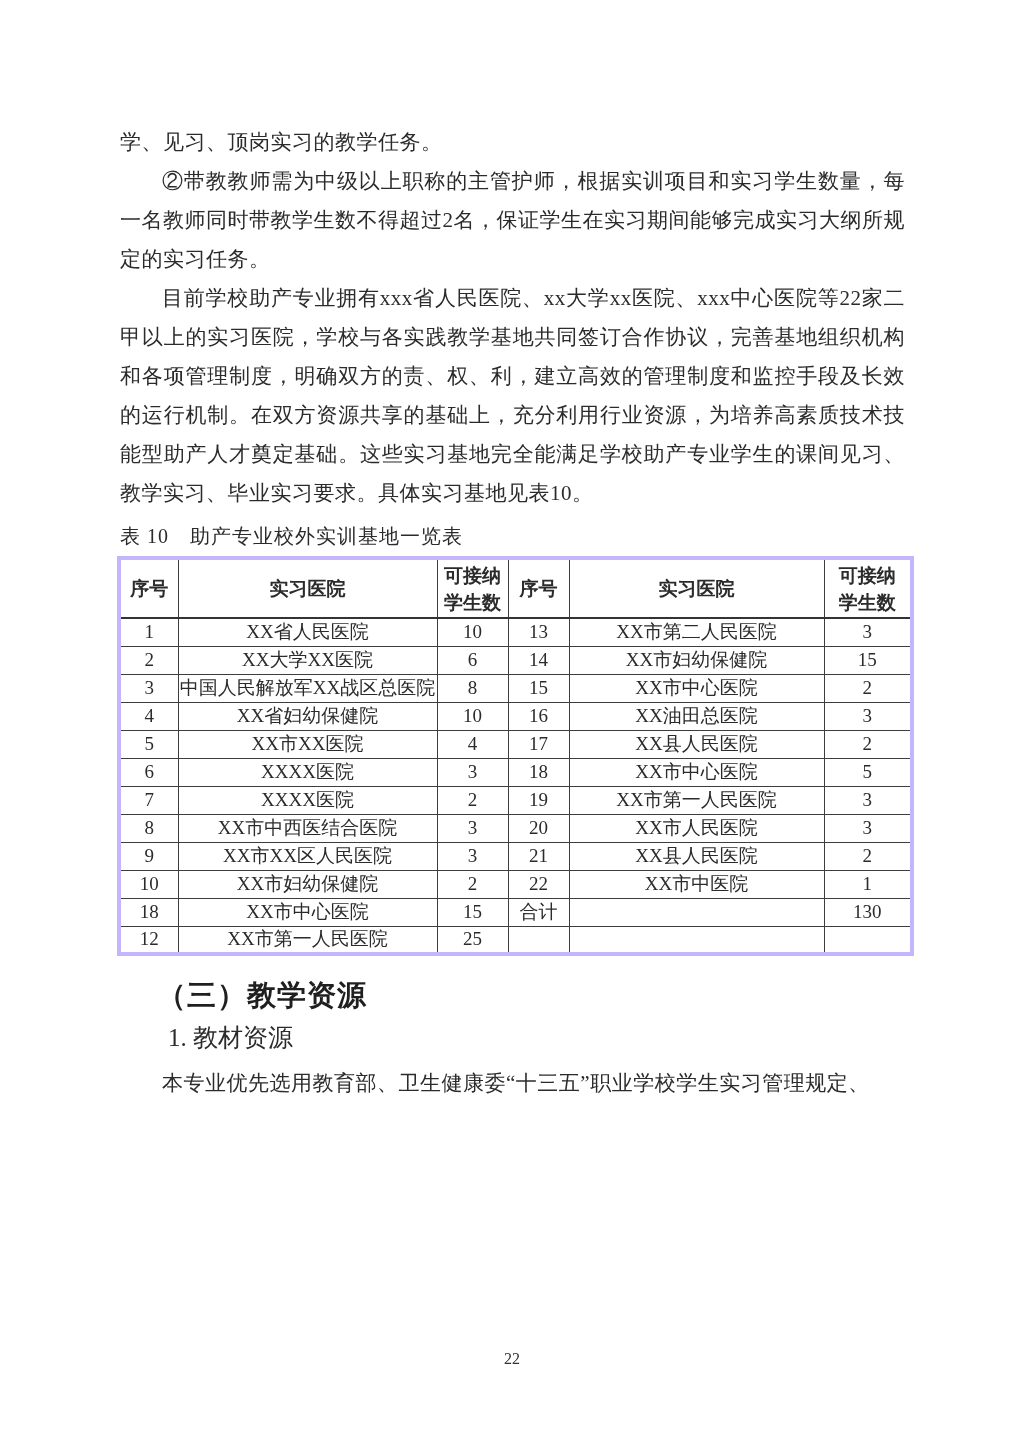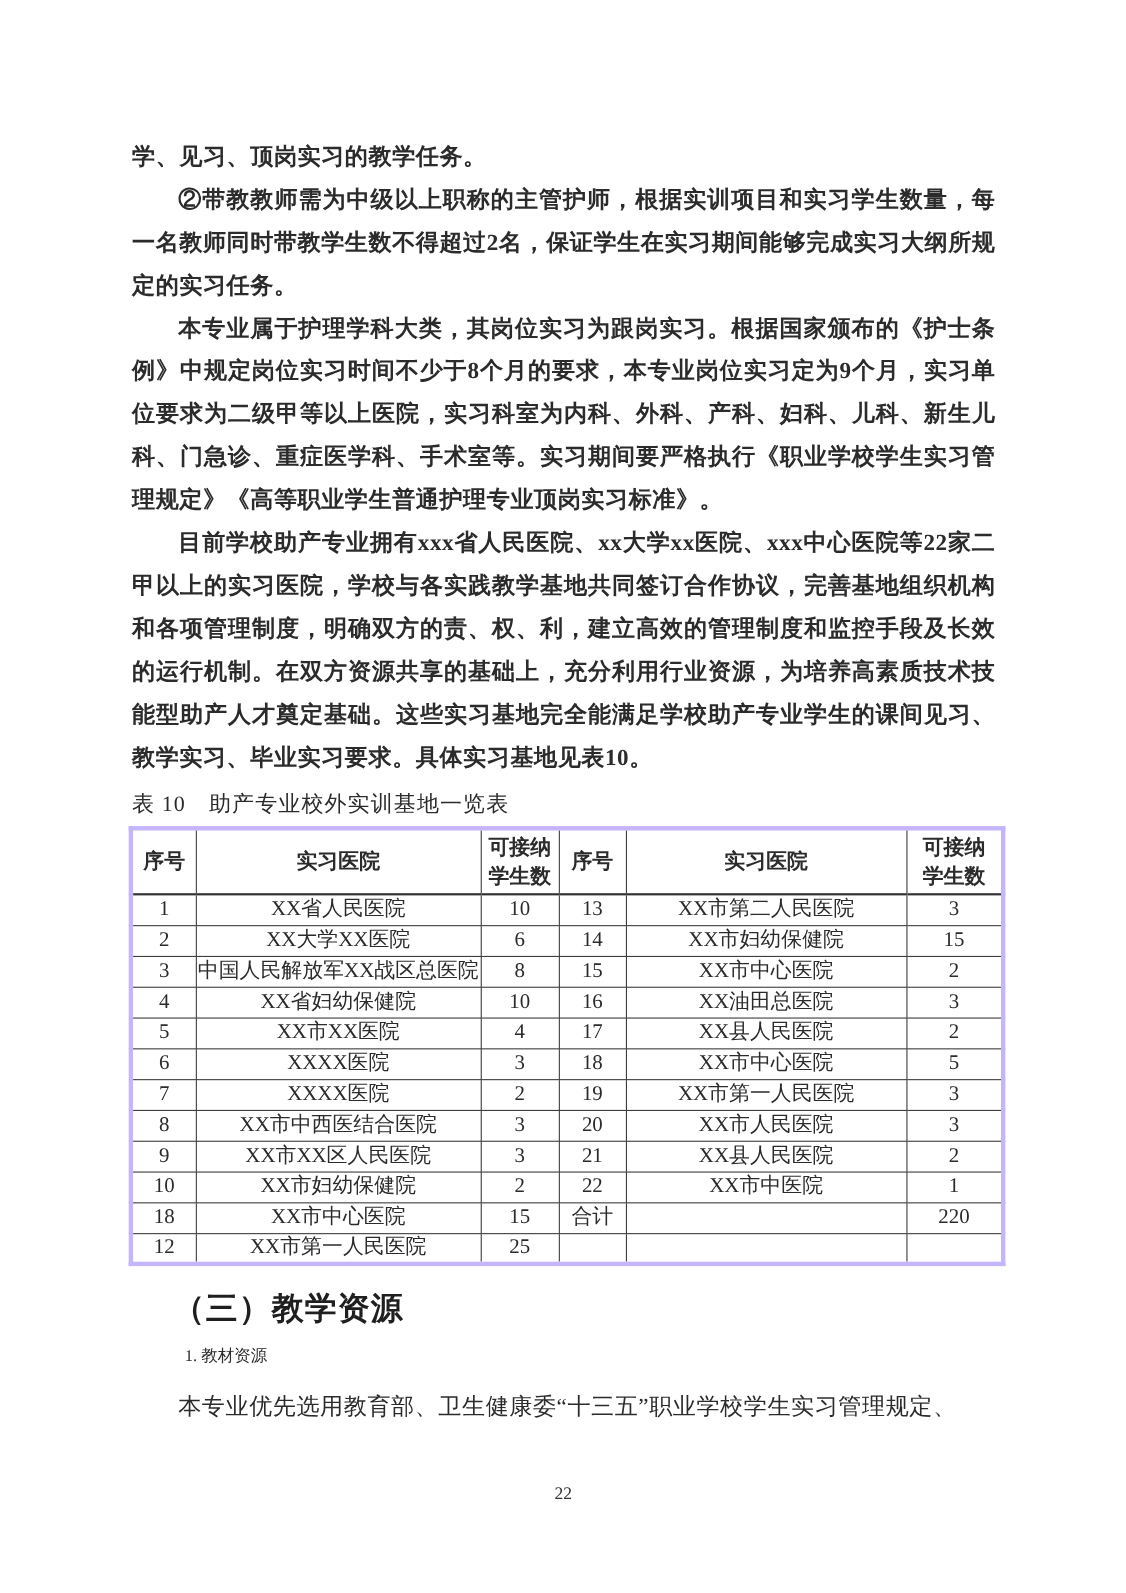--- a/index.html
+++ b/index.html
@@ -15,21 +15,20 @@
     color: #2b2b2b;
   }
   .content {
     padding: 123px 119px 0 120px;
   }
   p.body-para {
     font-size: 21px;
     line-height: 39px;
     text-align: justify;
     letter-spacing: 0.5px;
-    font-weight: bold;
   }
   p.indent { text-indent: 2em; }
   .table-caption {
     margin-top: 9px;
     text-align: left;
     font-size: 20px;
     line-height: 28px;
     letter-spacing: 1px;
   }
   table.base-table {
@@ -62,21 +61,21 @@
     margin: 26px 0 0 37px;
     font-family: "Liberation Sans", "DejaVu Sans", sans-serif;
     font-weight: bold;
     font-size: 29px;
     line-height: 26px;
     color: #1f1f1f;
     letter-spacing: 1px;
   }
   .sub-heading {
     margin: 17px 0 0 48px;
-    font-size: 15px;
+    font-size: 25px;
     line-height: 26px;
   }
   .last-para {
     margin-top: 13px;
     font-size: 21px;
     line-height: 39px;
     text-indent: 2em;
     text-align: justify;
     letter-spacing: 0.5px;
   }
@@ -91,21 +90,20 @@
   }
 </style>
 </head>
 <body>
 
 <div class="page">
   <div class="content">
 
     <p class="body-para">学、见习、顶岗实习的教学任务。</p>
     <p class="body-para indent">②带教教师需为中级以上职称的主管护师，根据实训项目和实习学生数量，每一名教师同时带教学生数不得超过2名，保证学生在实习期间能够完成实习大纲所规定的实习任务。</p>
-    <p class="body-para indent">本专业属于护理学科大类，其岗位实习为跟岗实习。根据国家颁布的《护士条例》中规定岗位实习时间不少于8个月的要求，本专业岗位实习定为9个月，实习单位要求为二级甲等以上医院，实习科室为内科、外科、产科、妇科、儿科、新生儿科、门急诊、重症医学科、手术室等。实习期间要严格执行《职业学校学生实习管理规定》《高等职业学生普通护理专业顶岗实习标准》。</p>
     <p class="body-para indent">目前学校助产专业拥有xxx省人民医院、xx大学xx医院、xxx中心医院等22家二甲以上的实习医院，学校与各实践教学基地共同签订合作协议，完善基地组织机构和各项管理制度，明确双方的责、权、利，建立高效的管理制度和监控手段及长效的运行机制。在双方资源共享的基础上，充分利用行业资源，为培养高素质技术技能型助产人才奠定基础。这些实习基地完全能满足学校助产专业学生的课间见习、教学实习、毕业实习要求。具体实习基地见表10。</p>
 
     <div class="table-caption">表 10　助产专业校外实训基地一览表</div>
 
     <table class="base-table">
       <colgroup>
         <col style="width:59px">
           <col style="width:259px">
           <col style="width:71px">
         <col style="width:61px">
@@ -204,21 +202,21 @@
           <td>22</td>
           <td>XX市中医院</td>
           <td>1</td>
         </tr>
         <tr>
           <td>18</td>
           <td>XX市中心医院</td>
           <td>15</td>
           <td>合计</td>
           <td></td>
-          <td>220</td>
+          <td>130</td>
         </tr>
         <tr>
           <td>12</td>
           <td>XX市第一人民医院</td>
           <td>25</td>
           <td></td>
           <td></td>
           <td></td>
         </tr>
       </tbody>

